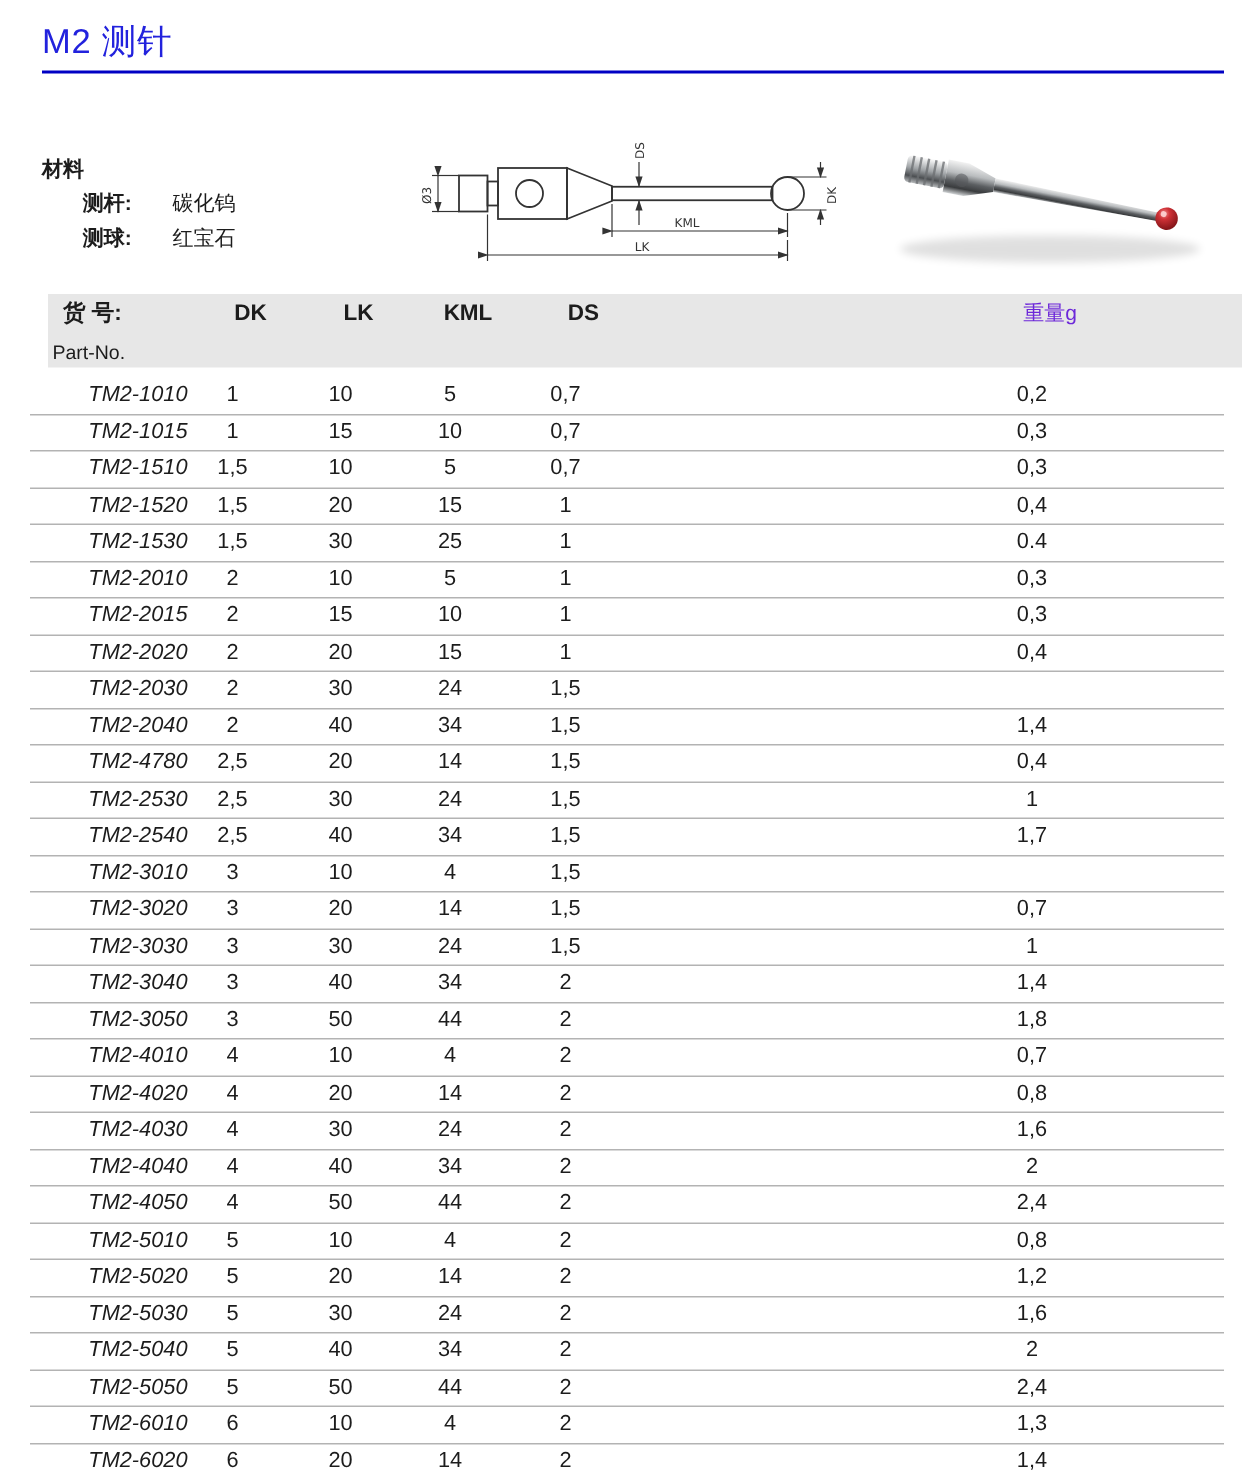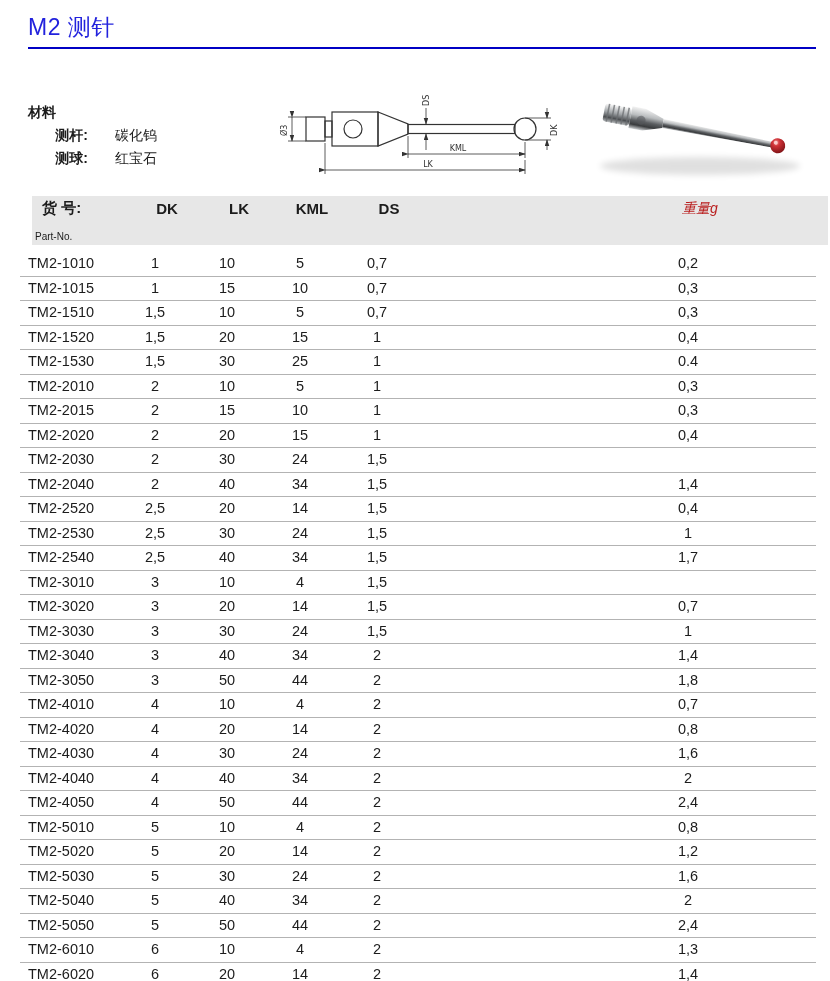--- a/index.html
+++ b/index.html
@@ -30,28 +30,28 @@
     grid-template-columns:105px 60px 84px 62px 92px 170px 190px 1fr;
     align-items:center;
   }
   #thead{
     position:absolute;left:32px;top:196px;width:796px;height:49px;
     background:#e7e7e7;
   }
   #thead .hrow{position:absolute;left:0;top:3px;width:100%;}
   #thead .hcell{font-weight:bold;font-size:15px;text-align:center;}
   #thead .h-part{ text-align:left;padding-left:10px;}
-  #thead .h-wt{grid-column:7;font-weight:normal;font-size:14px;color:#b91c1c;font-style:italic;}
+  #thead .h-wt{grid-column:7;font-weight:normal;font-size:14px;color:#6d28d9;}
   #thead #part-no-en{
-    position:absolute;left:3px;bottom:3px;font-size:10px;font-weight:normal;
+    position:absolute;left:3px;bottom:3px;font-size:13px;font-weight:normal;
   }
   #tbody{position:absolute;left:20px;top:252px;width:796px;}
   .trow{height:23.5px;border-bottom:1px solid #b3b3b3;}
   .cell{font-size:14.5px;line-height:23px;text-align:center;white-space:nowrap;}
-  .cell.c-part{text-align:left;padding-left:8px;}
+  .cell.c-part{text-align:right;padding-left:8px;font-style:italic;}
   .cell.c-wt{grid-column:7;}
   
   .dim{font-family:"DejaVu Sans", sans-serif;font-size:8px;fill:#333;}
 </style>
 </head>
 <body>
 
 <div id="page">
 
   <div id="title">M2 测针</div>
@@ -250,21 +250,21 @@
       </div>
       <div class="trow tgrid">
         <div class="cell c-part">TM2-2040</div>
         <div class="cell c-dk">2</div>
         <div class="cell c-lk">40</div>
         <div class="cell c-kml">34</div>
         <div class="cell c-ds">1,5</div>
         <div class="cell c-wt">1,4</div>
       </div>
       <div class="trow tgrid">
-        <div class="cell c-part">TM2-2520</div>
+        <div class="cell c-part">TM2-4780</div>
         <div class="cell c-dk">2,5</div>
         <div class="cell c-lk">20</div>
         <div class="cell c-kml">14</div>
         <div class="cell c-ds">1,5</div>
         <div class="cell c-wt">0,4</div>
       </div>
       <div class="trow tgrid">
         <div class="cell c-part">TM2-2530</div>
         <div class="cell c-dk">2,5</div>
         <div class="cell c-lk">30</div>

